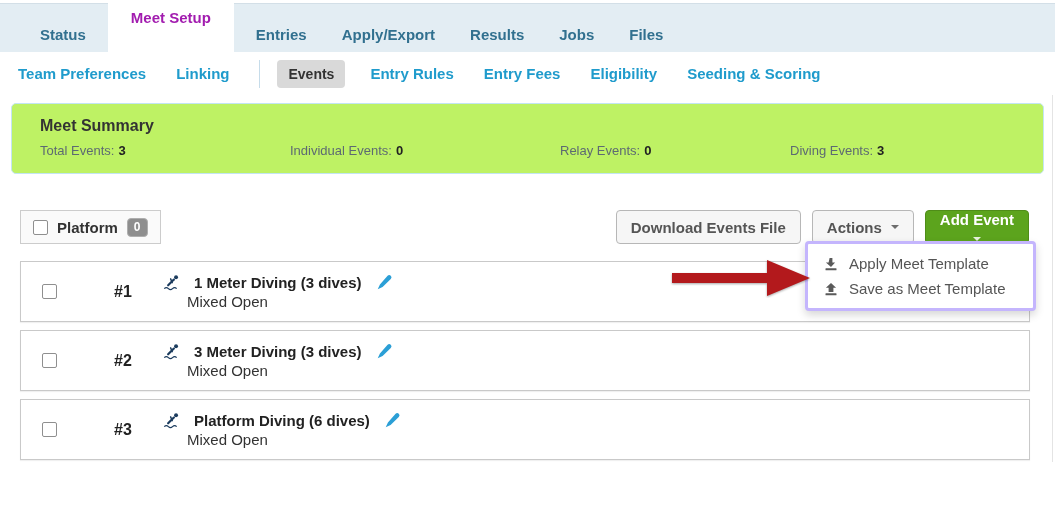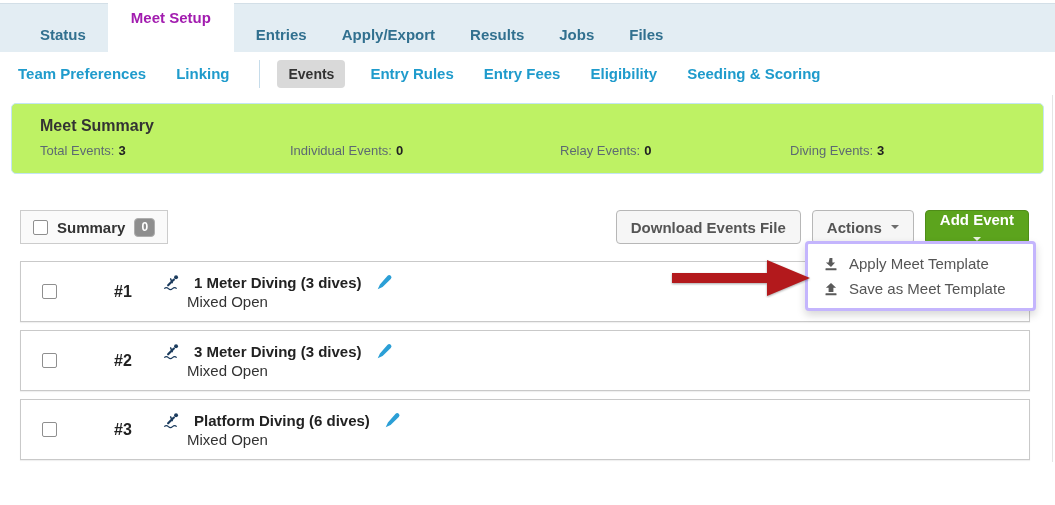--- a/index.html
+++ b/index.html
@@ -138,21 +138,21 @@
       </div>
       <div class="stat">
         <span>Diving Events:</span><b>3</b>
       </div>
     </div>
   </div>
 
   <div class="toolbar">
     <div class="selected-box">
       <input type="checkbox" class="cb" style="">
-      <span>Summary</span>
+      <span>Platform</span>
       <span class="badge">0</span>
     </div>
     <div class="btns">
       <div class="btn">
         <span>Download Events File</span>
       </div>
       <div class="btn">
         <span>Actions</span>
         <span class="caret"></span>
       </div>

